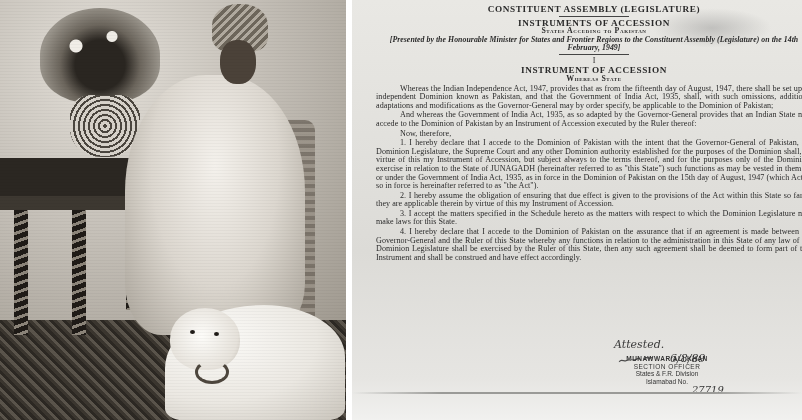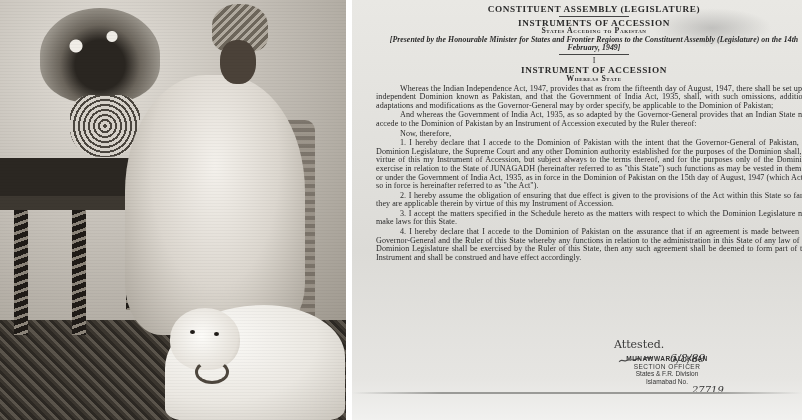--- a/index.html
+++ b/index.html
@@ -47,21 +47,21 @@
   .c{text-align:center;}
   .h1{font-weight:bold;font-size:9.2px;letter-spacing:.6px;margin-top:1px;}
   .h2{font-weight:bold;font-size:9.2px;letter-spacing:.6px;margin-top:4px;}
   .rule{width:70px;height:1px;background:#444;margin:2px auto;}
   .it{font-style:italic;font-size:7.6px;}
   .sc{font-variant:small-caps;font-size:7.8px;letter-spacing:.6px;font-weight:bold;}
   .pres{font-style:italic;font-weight:bold;font-size:7.8px;line-height:8px;padding:0 10px;}
   p.para{margin:1px 0 0 0;text-align:justify;text-indent:24px;}
   .sign{position:absolute;left:215px;top:355px;width:200px;font-family:"Liberation Sans",sans-serif;font-size:6.5px;line-height:7.5px;color:#333;text-align:center;}
   .sig-scrawl{position:absolute;left:390px;top:338px;font-family:"DejaVu Serif",serif;font-style:italic;font-size:15px;color:#4a4a4a;transform:rotate(-6deg);}
-  .attest{position:absolute;left:262px;top:338px;font-family:"DejaVu Serif",serif;font-size:11px;color:#3a3a3a;}
+  .attest{position:absolute;left:262px;top:338px;font-family:"DejaVu Serif",serif;font-style:italic;font-size:11px;color:#3a3a3a;}
   .date{position:absolute;left:318px;top:352px;font-family:"DejaVu Serif",serif;font-style:italic;font-size:11px;color:#3a3a3a;}
   .number{position:absolute;left:340px;top:384px;font-family:"DejaVu Serif",serif;font-style:italic;font-size:10px;color:#333;}
   .foldline{position:absolute;left:0;top:392px;width:450px;height:2px;background:linear-gradient(90deg,transparent,#9a9a97 20%,#9a9a97 80%,transparent);}
 </style>
 </head>
 <body>
 
 <div class="wrap">
 
   <div class="photo">

